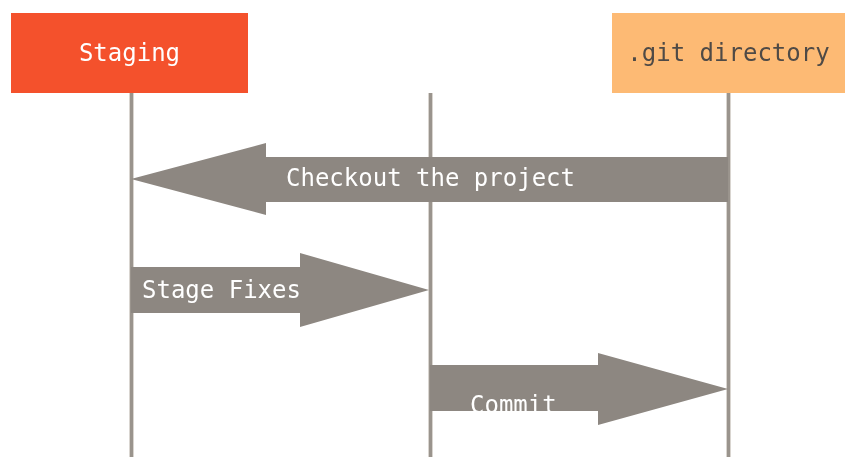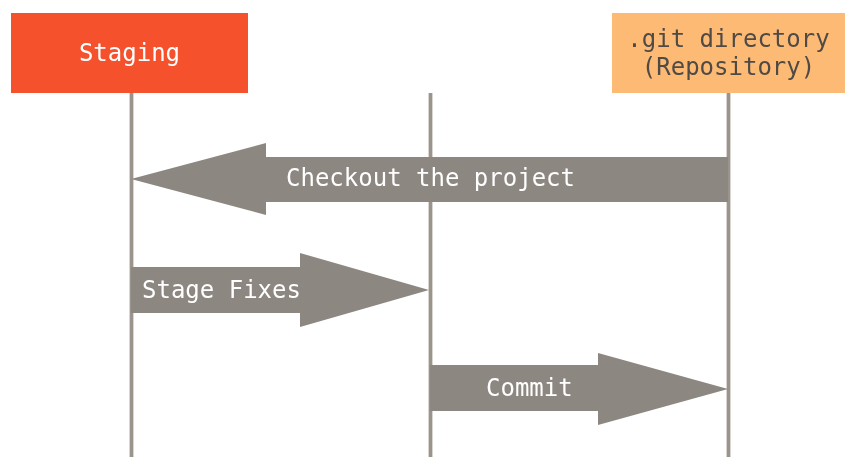--- a/index.html
+++ b/index.html
@@ -79,35 +79,34 @@
   
   .arrow-label {
     position: absolute;
     color: #ffffff;
     font-size: 24px;
     white-space: pre;
     line-height: 1;
   }
   #label-checkout { left: 286px; top: 166px; }
   #label-stage    { left: 142px; top: 278px; }
-  #label-commit   { left: 470px; top: 376px; margin-left: 16px; }
+  #label-commit   { left: 470px; top: 393px; }
 </style>
 </head>
 <body>
 
 <div id="canvas">
 
   <div class="box" id="box-working">
     <span class="line">Staging</span>
   </div>
 
 
   <div class="box" id="box-repo">
     <span class="line">.git directory</span>
-    <span class="line">(Repository)</span>
   </div>
 
   <div class="lifeline" id="lifeline-working"></div>
   <div class="lifeline" id="lifeline-staging"></div>
   <div class="lifeline" id="lifeline-repo"></div>
 
   <svg id="arrows" viewBox="0 0 855 459" xmlns="http://www.w3.org/2000/svg">
 
     <polygon fill="#8d8781" points="131,179 266,143 266,157 728,157 728,202 266,202 266,215"></polygon>
 

